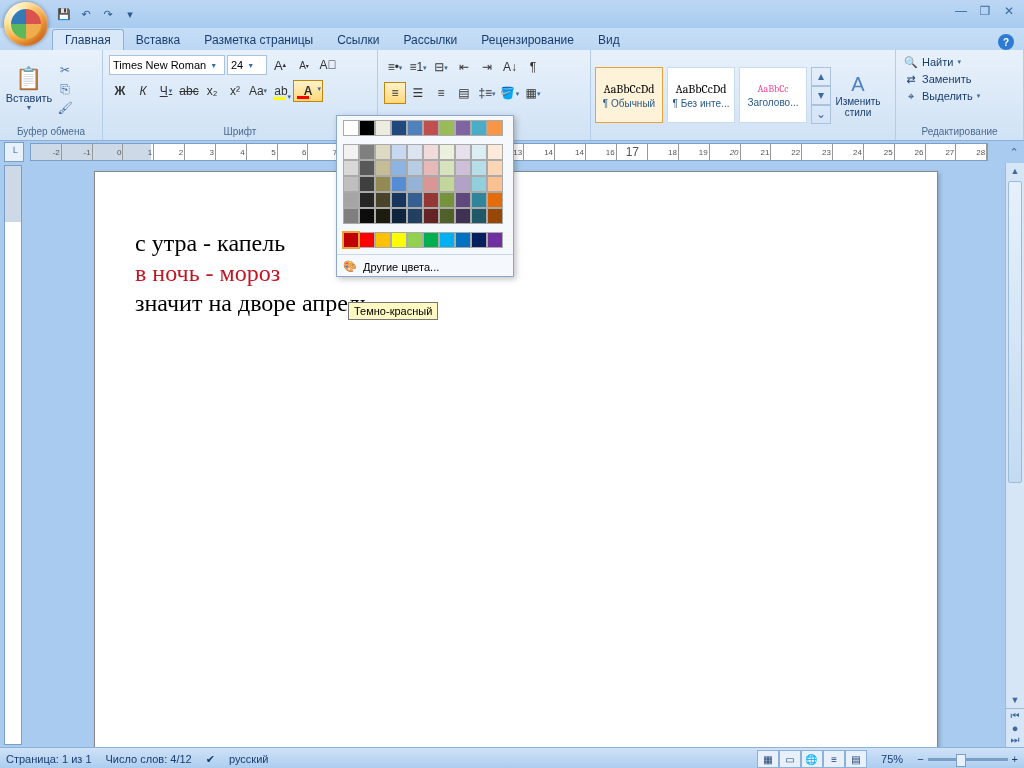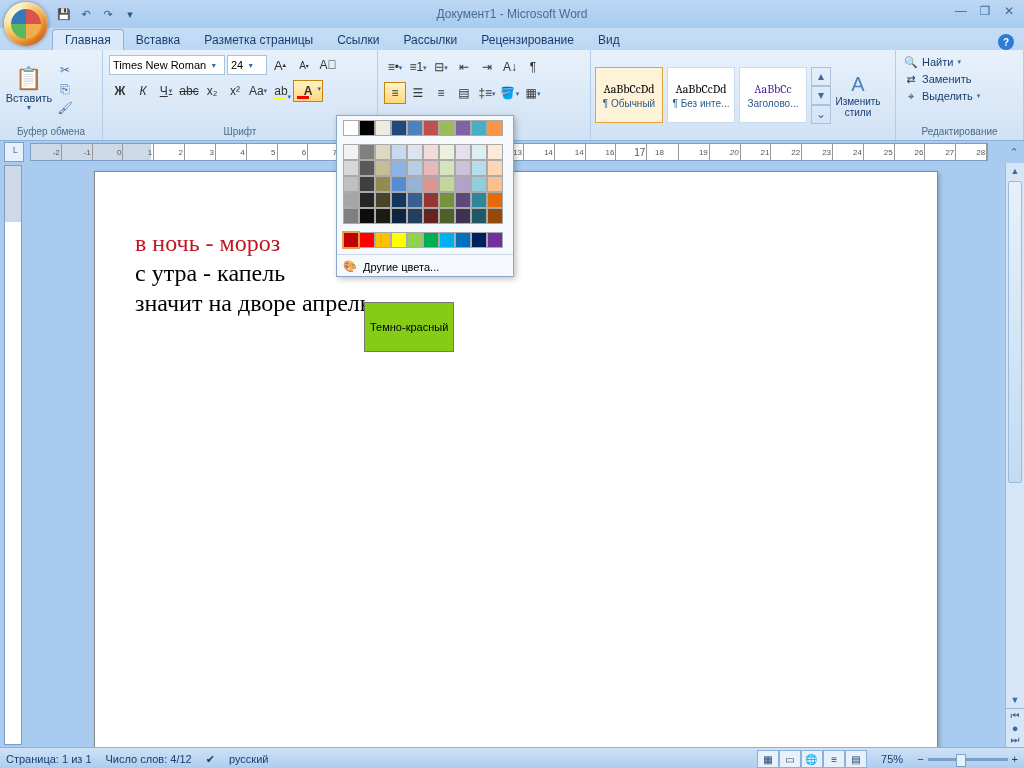--- a/index.html
+++ b/index.html
@@ -62,40 +62,39 @@
 .slider-track{width:80px;height:3px;background:#7ba0c8;position:relative;}
 .slider-thumb{position:absolute;left:28px;top:-4px;width:8px;height:11px;background:#e8f1fb;border:1px solid #7ba0c8;}
 
 .color-dropdown{position:absolute;left:336px;top:115px;width:176px;background:#f5f9fd;border:1px solid #8ca8c8;box-shadow:2px 2px 6px rgba(0,0,0,.25);z-index:50;font-size:11px;}
 .cd-row{display:flex;align-items:center;padding:3px 6px;gap:6px;}
 .cd-sw{width:14px;height:14px;border:1px solid #888;}
 .cd-head{padding:3px 6px;background:#e3ecf7;color:#2a5a8a;font-weight:normal;}
 .cd-grid{display:grid;grid-template-columns:repeat(10,14px);gap:2px;padding:4px 6px;}
 .cd-grid .sw{width:14px;height:14px;border:1px solid #aaa;}
 .cd-sep{height:1px;background:#c9d7e8;margin:2px 0;}
-.tooltip{position:absolute;left:364px;top:302px;background:#84cc16;border:1px solid #767676;padding:18px 5px;font-size:11px;z-index:60;}
+.tooltip{position:absolute;left:348px;top:302px;background:#fef9c3;border:1px solid #767676;padding:2px 5px;font-size:11px;z-index:60;}
 .sw.hl{outline:2px solid #e8a33d;outline-offset:-1px;}
 .para-icons{font-size:11px;line-height:1;}
 .edit-link{display:flex;align-items:center;gap:4px;color:#1a3e6e;padding:1px 2px;}
 .edit-ico{width:14px;height:14px;display:flex;align-items:center;justify-content:center;font-size:11px;}
 </style>
 </head>
 <body>
 
 <div class="titlebar">
   <div class="office-btn">
       <div class="office-inner"></div>
     </div>
   <div class="qat">
     <div class="qbtn">💾</div>
     <div class="qbtn">↶</div>
     <div class="qbtn">↷</div>
     <div class="qbtn">▾</div>
   </div>
-  <div class="title-text">Документ1 - Microsoft Word</div>
   <div class="win-controls">
     <span>—</span>
     <span>❐</span>
     <span>✕</span>
   </div>
 </div>
 
 <div class="tabs-row">
   <div class="tab active">Главная</div>
   <div class="tab">Вставка</div>
@@ -193,21 +192,21 @@
     <div class="group-body" style="align-items:center">
       <div class="style-box sel">
         <div class="style-sample">AaBbCcDd</div>
         <div class="style-name">¶ Обычный</div>
       </div>
       <div class="style-box">
         <div class="style-sample">AaBbCcDd</div>
         <div class="style-name">¶ Без инте...</div>
       </div>
       <div class="style-box">
-        <div class="style-sample" style="color:#4c1d95;font-size:12px">AaBbCc</div>
+        <div class="style-sample" style="color:#ec4899;font-size:10px">AaBbCc</div>
         <div class="style-name">Заголово...</div>
       </div>
       <div style="display:flex;flex-direction:column;width:12px;gap:0;margin-right:4px">
         <div class="sbtn" style="height:17px;border:1px solid #a9c3df">▴</div>
         <div class="sbtn" style="height:17px;border:1px solid #a9c3df">▾</div>
         <div class="sbtn" style="height:17px;border:1px solid #a9c3df">⌄</div>
       </div>
       <div class="big-btn" style="width:54px">
         <span style="font-size:20px;color:#4f81bd">A</span>
         <span style="font-size:10px;text-align:center;line-height:1.1">Изменить
@@ -254,22 +253,22 @@
         <div style="width: 33px; position: relative; border-right: 1px solid rgb(153, 153, 153); height: 100%; font-size: 8px; display: flex; align-items: center; justify-content: flex-end; padding-right: 1px; box-sizing: border-box;">7</div>
         <div style="width: 33px; position: relative; border-right: 1px solid rgb(153, 153, 153); height: 100%; font-size: 8px; display: flex; align-items: center; justify-content: flex-end; padding-right: 1px; box-sizing: border-box;">8</div>
         <div style="width: 33px; position: relative; border-right: 1px solid rgb(153, 153, 153); height: 100%; font-size: 8px; display: flex; align-items: center; justify-content: flex-end; padding-right: 1px; box-sizing: border-box;">9</div>
         <div style="width: 33px; position: relative; border-right: 1px solid rgb(153, 153, 153); height: 100%; font-size: 8px; display: flex; align-items: center; justify-content: flex-end; padding-right: 1px; box-sizing: border-box;">10</div>
         <div style="width: 33px; position: relative; border-right: 1px solid rgb(153, 153, 153); height: 100%; font-size: 8px; display: flex; align-items: center; justify-content: flex-end; padding-right: 1px; box-sizing: border-box;">11</div>
         <div style="width: 33px; position: relative; border-right: 1px solid rgb(153, 153, 153); height: 100%; font-size: 8px; display: flex; align-items: center; justify-content: flex-end; padding-right: 1px; box-sizing: border-box;">12</div>
         <div style="width: 33px; position: relative; border-right: 1px solid rgb(153, 153, 153); height: 100%; font-size: 8px; display: flex; align-items: center; justify-content: flex-end; padding-right: 1px; box-sizing: border-box;">13</div>
         <div style="width: 33px; position: relative; border-right: 1px solid rgb(153, 153, 153); height: 100%; font-size: 8px; display: flex; align-items: center; justify-content: flex-end; padding-right: 1px; box-sizing: border-box;">14</div>
         <div style="width: 33px; position: relative; border-right: 1px solid rgb(153, 153, 153); height: 100%; font-size: 8px; display: flex; align-items: center; justify-content: flex-end; padding-right: 1px; box-sizing: border-box;">14</div>
         <div style="width: 33px; position: relative; border-right: 1px solid rgb(153, 153, 153); height: 100%; font-size: 8px; display: flex; align-items: center; justify-content: flex-end; padding-right: 1px; box-sizing: border-box;">16</div>
-        <div style="width: 33px; position: relative; border-right: 1px solid rgb(153, 153, 153); height: 100%; font-size: 10px; display: flex; align-items: center; justify-content: flex-end; padding-right: 1px; box-sizing: border-box;">17</div>
-        <div style="width: 33px; position: relative; border-right: 1px solid rgb(153, 153, 153); height: 100%; font-size: 8px; display: flex; align-items: center; justify-content: flex-end; padding-right: 14px; box-sizing: border-box;">18</div>
+        <div style="width: 33px; position: relative; border-right: 1px solid rgb(153, 153, 153); height: 100%; font-size: 12px; display: flex; align-items: center; justify-content: flex-end; padding-right: 8px; box-sizing: border-box;">17</div>
+        <div style="width: 33px; position: relative; border-right: 1px solid rgb(153, 153, 153); height: 100%; font-size: 8px; display: flex; align-items: center; justify-content: flex-end; padding-right: 1px; box-sizing: border-box;">18</div>
         <div style="width: 33px; position: relative; border-right: 1px solid rgb(153, 153, 153); height: 100%; font-size: 8px; display: flex; align-items: center; justify-content: flex-end; padding-right: 1px; box-sizing: border-box;">19</div>
         <div style="width: 33px; position: relative; border-right: 1px solid rgb(153, 153, 153); height: 100%; font-size: 8px; display: flex; align-items: center; justify-content: flex-end; padding-right: 1px; box-sizing: border-box; font-style: italic;">20</div>
         <div style="width: 33px; position: relative; border-right: 1px solid rgb(153, 153, 153); height: 100%; font-size: 8px; display: flex; align-items: center; justify-content: flex-end; padding-right: 1px; box-sizing: border-box;">21</div>
         <div style="width: 33px; position: relative; border-right: 1px solid rgb(153, 153, 153); height: 100%; font-size: 8px; display: flex; align-items: center; justify-content: flex-end; padding-right: 1px; box-sizing: border-box;">22</div>
         <div style="width: 33px; position: relative; border-right: 1px solid rgb(153, 153, 153); height: 100%; font-size: 8px; display: flex; align-items: center; justify-content: flex-end; padding-right: 1px; box-sizing: border-box;">23</div>
         <div style="width: 33px; position: relative; border-right: 1px solid rgb(153, 153, 153); height: 100%; font-size: 8px; display: flex; align-items: center; justify-content: flex-end; padding-right: 1px; box-sizing: border-box;">24</div>
         <div style="width: 33px; position: relative; border-right: 1px solid rgb(153, 153, 153); height: 100%; font-size: 8px; display: flex; align-items: center; justify-content: flex-end; padding-right: 1px; box-sizing: border-box;">25</div>
         <div style="width: 33px; position: relative; border-right: 1px solid rgb(153, 153, 153); height: 100%; font-size: 8px; display: flex; align-items: center; justify-content: flex-end; padding-right: 1px; box-sizing: border-box;">26</div>
         <div style="width: 33px; position: relative; border-right: 1px solid rgb(153, 153, 153); height: 100%; font-size: 8px; display: flex; align-items: center; justify-content: flex-end; padding-right: 1px; box-sizing: border-box;">27</div>
         <div style="width: 33px; position: relative; border-right: 1px solid rgb(153, 153, 153); height: 100%; font-size: 8px; display: flex; align-items: center; justify-content: flex-end; padding-right: 1px; box-sizing: border-box;">28</div>
@@ -279,22 +278,22 @@
 </div>
 
 <div class="body-area">
   <div class="vruler">
     <div class="vruler-inner">
         <div class="shade-t"></div>
       </div>
   </div>
   <div class="page-scroll">
     <div class="page">
+      <div class="doc-line">с утра - капель</div>
       <div class="doc-line l1">в ночь - мороз</div>
-      <div class="doc-line">с утра - капель</div>
       <div class="doc-line">значит  на дворе апрель</div>
     </div>
   </div>
   <div class="vscroll">
     <div class="arrow">▲</div>
     <div class="track">
         <div class="thumb"></div>
       </div>
     <div class="arrow">▼</div>
     <div class="sep"></div>

